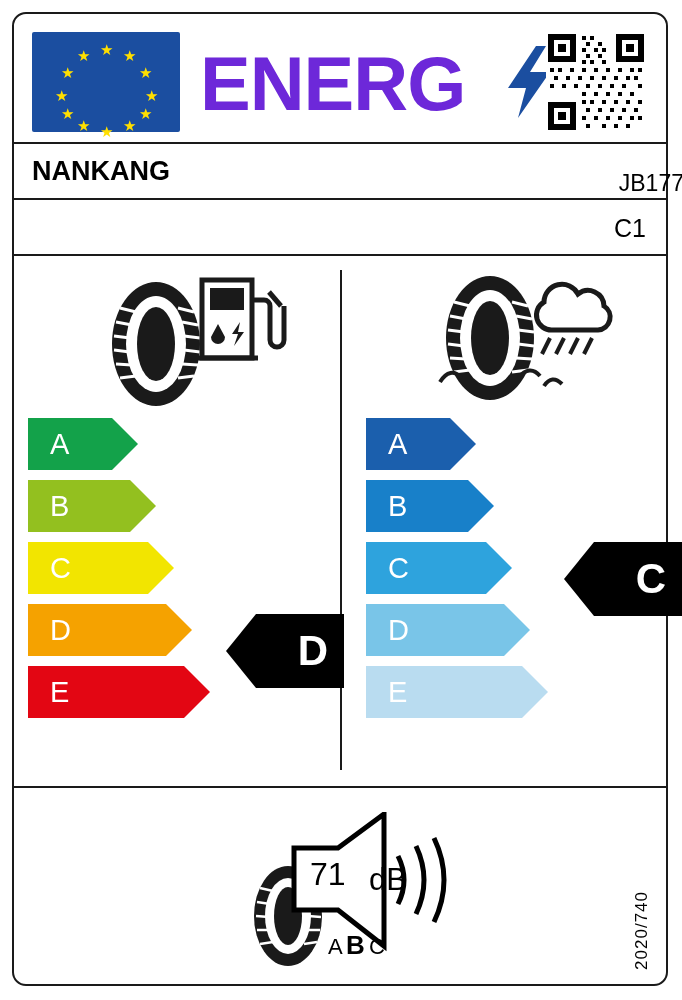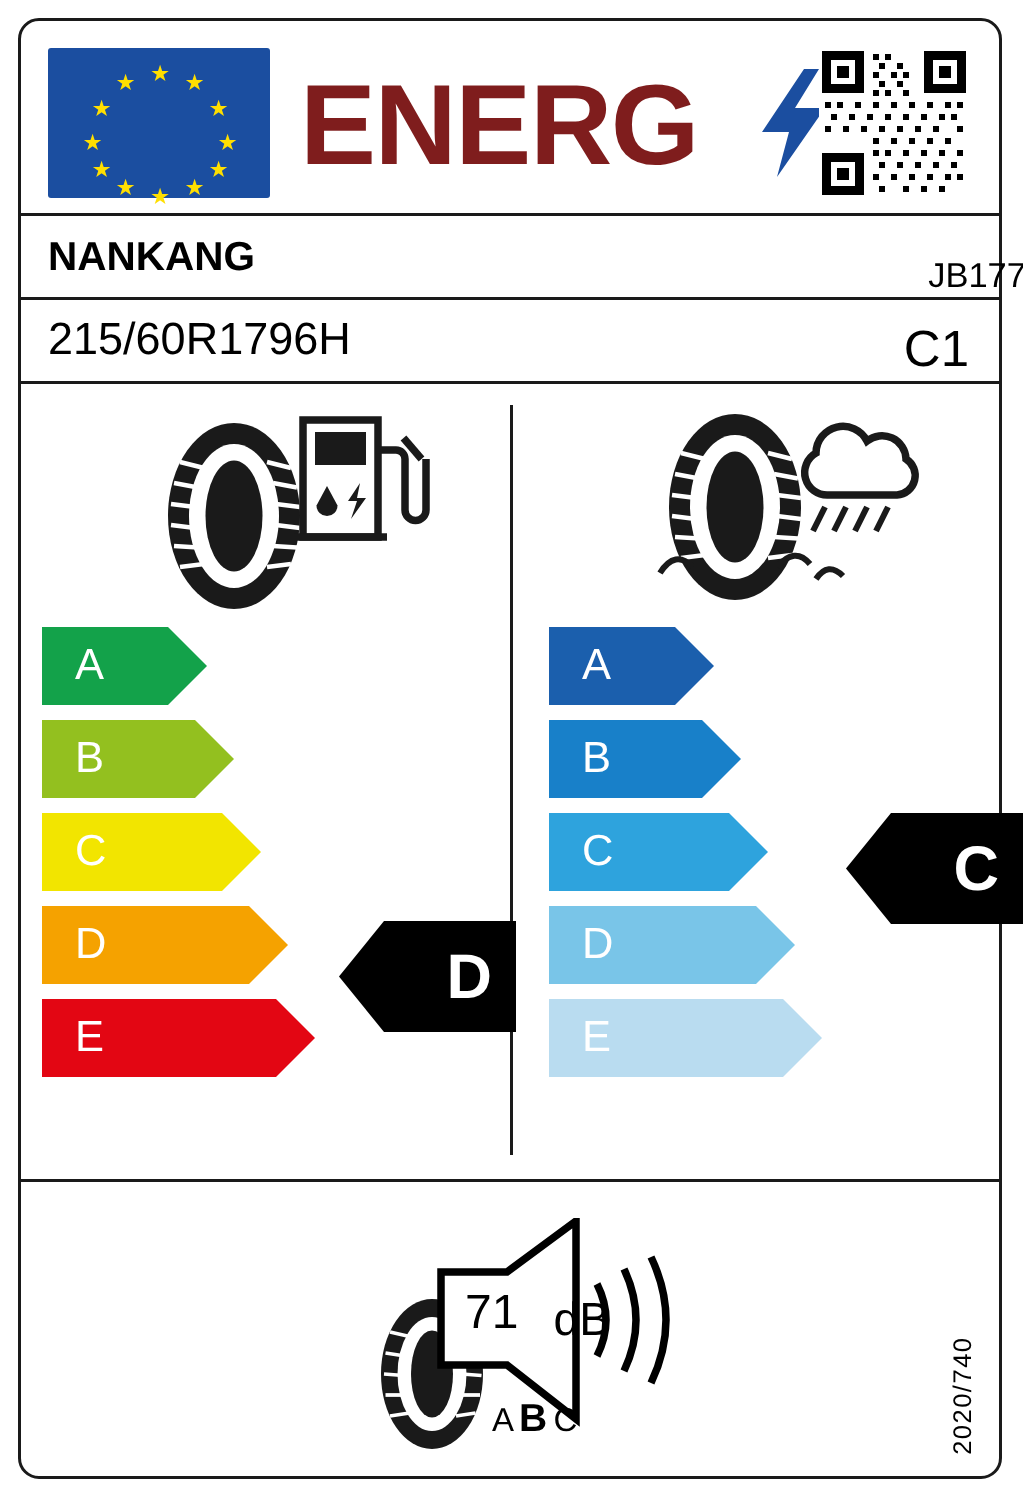--- a/index.html
+++ b/index.html
@@ -49,21 +49,21 @@
     font-size: 15px;
     line-height: 15px;
   }
   .energy-word {
     position: absolute;
     left: 186px;
     top: 26px;
     font-size: 76px;
     font-weight: bold;
     letter-spacing: -1px;
-    color: #7f1d1d;
+    color: #6d28d9;
     font-family: "Liberation Sans", sans-serif;
   }
   .bolt {
     position: absolute;
     left: 492px;
     top: 32px;
     width: 44px;
     height: 72px;
   }
   .qr {
@@ -114,21 +114,21 @@
   .tyre-size {
     position: absolute;
     left: 18px;
     top: 10px;
     font-size: 30px;
   }
   .tyre-class {
     position: absolute;
     right: 20px;
     top: 14px;
-    font-size: 34px;
+    font-size: 25px;
   }
 
   
   .grades {
     position: absolute;
     left: 0;
     top: 242px;
     width: 100%;
     height: 532px;
   }
@@ -360,21 +360,20 @@
   </div>
 
   <div class="rule" style="top:128px;"></div>
   <div class="brand-row">
     <div class="brand-name">NANKANG</div>
     <div class="brand-code">JB177</div>
   </div>
 
   <div class="rule" style="top:184px;"></div>
   <div class="size-row">
-    <div class="tyre-size">215/60R1796H</div>
     <div class="tyre-class">C1</div>
   </div>
 
   <div class="rule" style="top:240px;"></div>
 
   <div class="grades">
     <div class="divider-v"></div>
 
     <div class="pictogram pic-left">
       <svg viewBox="0 0 200 150" width="200" height="150">

